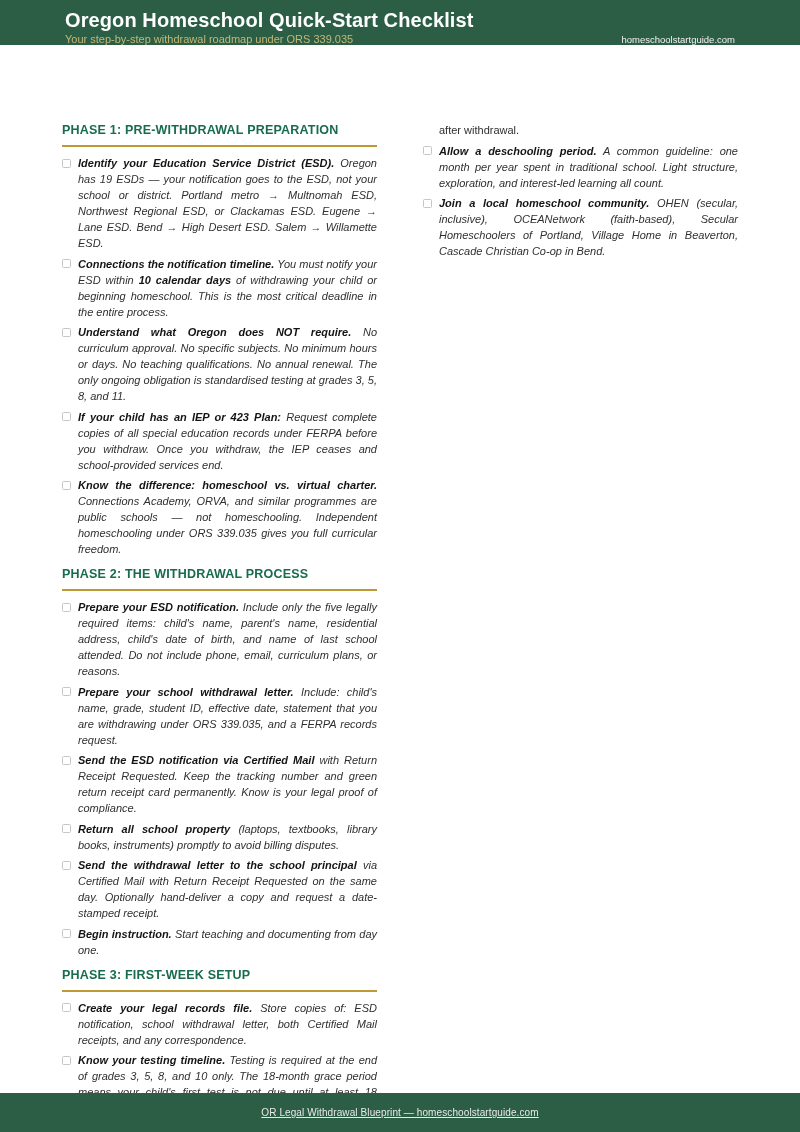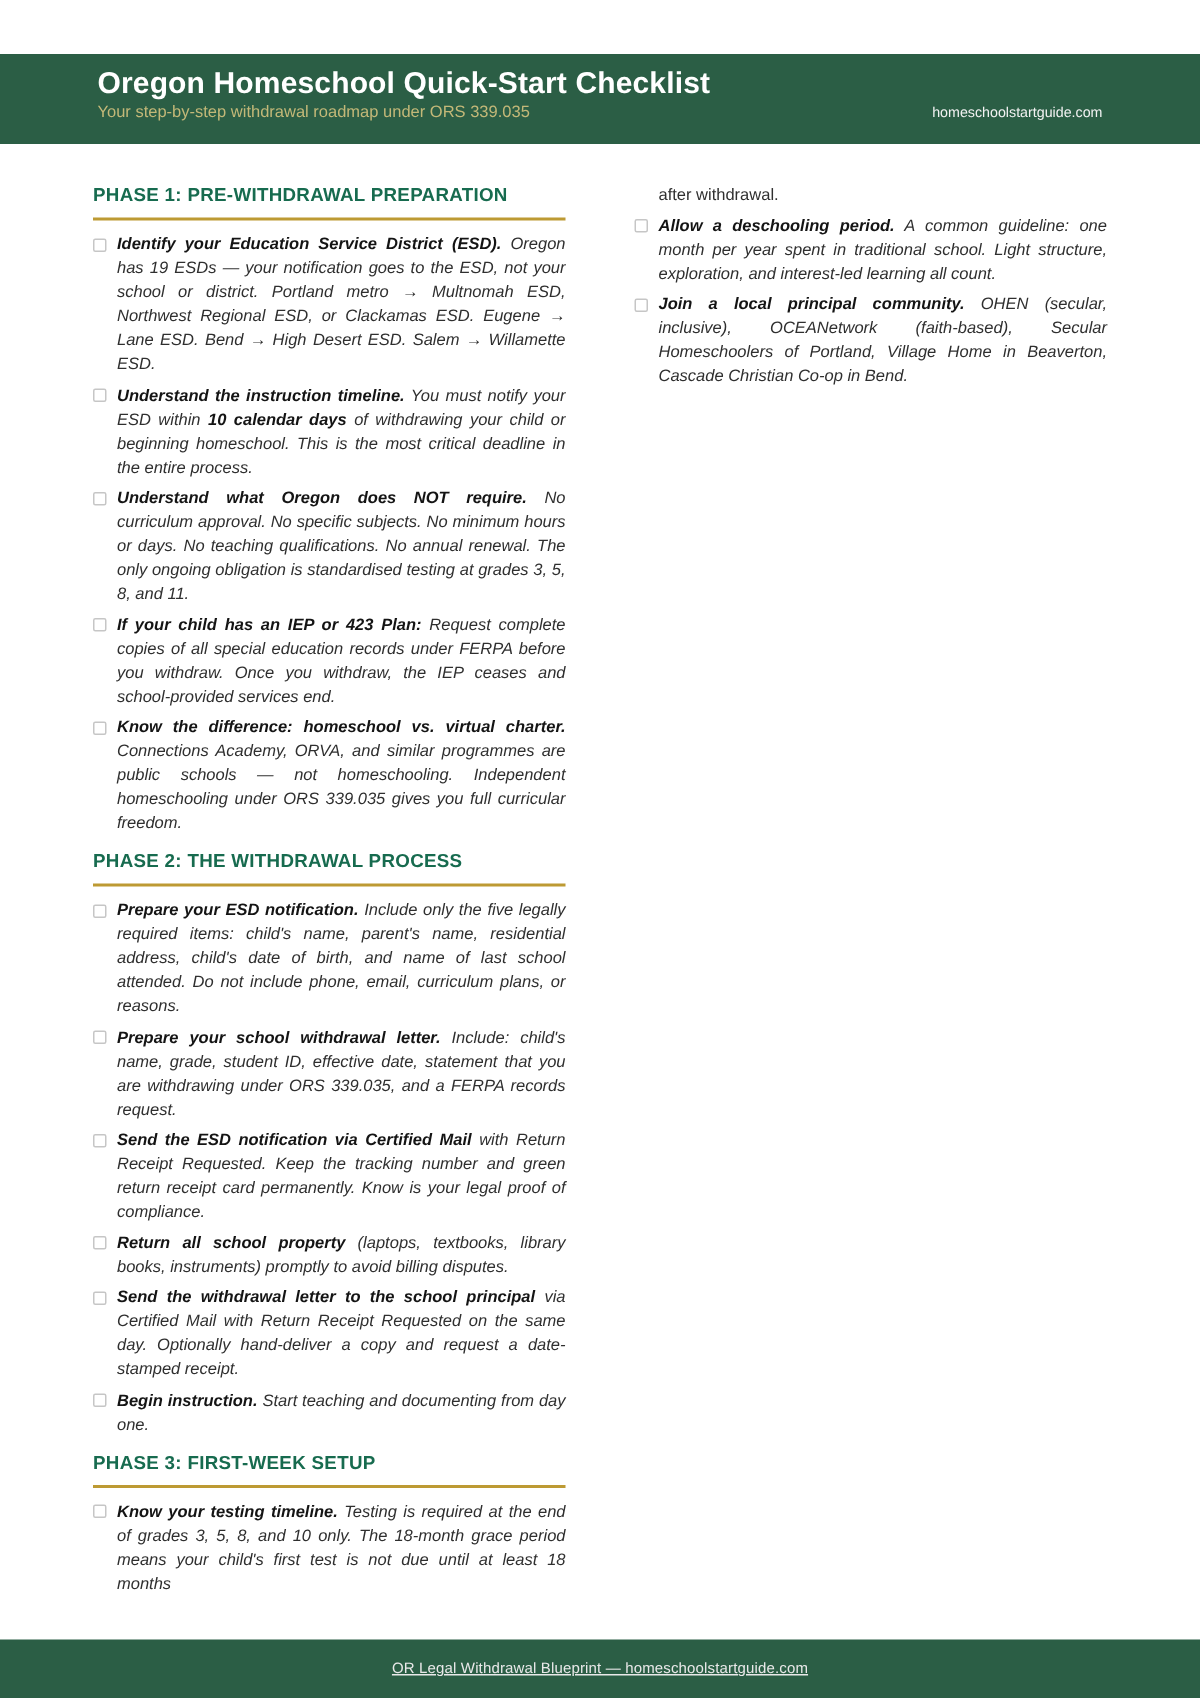--- a/index.html
+++ b/index.html
@@ -13,22 +13,22 @@
     --page-bg:#ffffff;
     --footer-text:#e9e9e9;
   }
   html,body{margin:0;padding:0;background:#f2f2f2;}
   .page{
     width:800px;height:1132px;position:relative;background:var(--page-bg);
     font-family:"Liberation Sans",sans-serif;overflow:hidden;margin:0 auto;
   }
   
   .hdr{
-    position:absolute;top:0;left:0;right:0;height:60px;
-    background:var(--band-green);box-sizing:border-box;padding:8px 65px 0 65px;margin-top:36px;
+    position:absolute;top:0;left:0;right:0;height:45px;
+    background:var(--band-green);box-sizing:border-box;padding:8px 65px 0 65px;
   }
   .hdr h1{
     margin:0;font-size:20px;line-height:24px;font-weight:bold;color:#ffffff;
     letter-spacing:0.1px;
   }
   .hdr .subtitle{
     margin-top:1px;font-size:11px;line-height:13px;color:var(--subtitle-gold);
   }
   .hdr .site{
     position:absolute;right:65px;top:34px;font-size:9.5px;color:#f2f2f2;
@@ -88,21 +88,21 @@
         <h2 class="phase">PHASE 1: PRE-WITHDRAWAL PREPARATION</h2>
         <div class="rule"></div>
 
         <div class="item">
           <span class="chk"></span>
           <p class="txt"><b>Identify your Education Service District (ESD).</b> <span>Oregon has 19 ESDs — your notification goes to the ESD, not your school or district.  Portland metro → Multnomah ESD, Northwest Regional ESD, or Clackamas ESD. Eugene → Lane ESD. Bend → High Desert ESD. Salem → Willamette ESD.</span></p>
         </div>
 
         <div class="item">
           <span class="chk"></span>
-          <p class="txt"><b>Understand the instruction timeline.</b> <span>You must notify your ESD within </span><b>10 calendar days</b><span> of withdrawing your child or beginning homeschool.  This is the most critical deadline in the entire process.</span></p>
+          <p class="txt"><b>Connections the notification timeline.</b> <span>You must notify your ESD within </span><b>10 calendar days</b><span> of withdrawing your child or beginning homeschool.  This is the most critical deadline in the entire process.</span></p>
         </div>
 
         <div class="item">
           <span class="chk"></span>
           <p class="txt"><b>Understand what Oregon does NOT require.</b> <span>No curriculum approval.  No specific subjects.  No minimum hours or days. No teaching qualifications. No annual renewal. The only ongoing obligation is standardised testing at grades 3, 5, 8, and 11.</span></p>
         </div>
 
         <div class="item">
           <span class="chk"></span>
           <p class="txt"><b>If your child has an IEP or 423 Plan:</b> <span>Request complete copies of all special education records under FERPA before you withdraw. Once you withdraw, the IEP ceases and school-provided services end.</span></p>
@@ -146,41 +146,45 @@
         <div class="item">
           <span class="chk"></span>
           <p class="txt"><b>Begin instruction.</b> <span>Start teaching and documenting from day one.</span></p>
         </div>
       </section>
 
       <section>
         <h2 class="phase">PHASE 3: FIRST-WEEK SETUP</h2>
         <div class="rule"></div>
 
+        <div class="item">
+          <span class="chk"></span>
+          <p class="txt"><b>Create your legal records file.</b> <span>Store copies of:  ESD notification, school withdrawal letter, both Certified Mail receipts, and any correspondence.</span></p>
+        </div>
 
         <div class="item">
           <span class="chk"></span>
           <p class="txt"><b>Know your testing timeline.</b> <span>Testing is required at the end of grades 3, 5, 8, and 10 only. The 18-month grace period means your child's first test is not due until at least 18 months</span></p>
         </div>
       </section>
 
     </div>
 
     <div class="col">
 
       <p class="cont">after withdrawal.</p>
 
       <div class="item">
         <span class="chk"></span>
         <p class="txt"><b>Allow a deschooling period.</b> <span>A common guideline: one month per year spent in traditional school.  Light structure, exploration, and interest-led learning all count.</span></p>
       </div>
 
       <div class="item">
         <span class="chk"></span>
-        <p class="txt"><b>Join a local principal community.</b> <span>OHEN (secular, inclusive), OCEANetwork (faith-based), Secular Homeschoolers of Portland, Village Home in Beaverton, Cascade Christian Co-op in Bend.</span></p>
+        <p class="txt"><b>Join a local homeschool community.</b> <span>OHEN (secular, inclusive), OCEANetwork (faith-based), Secular Homeschoolers of Portland, Village Home in Beaverton, Cascade Christian Co-op in Bend.</span></p>
       </div>
 
     </div>
 
   </div>
 
   <div class="ftr">
     <span>OR Legal Withdrawal Blueprint — homeschoolstartguide.com</span>
   </div>
 

